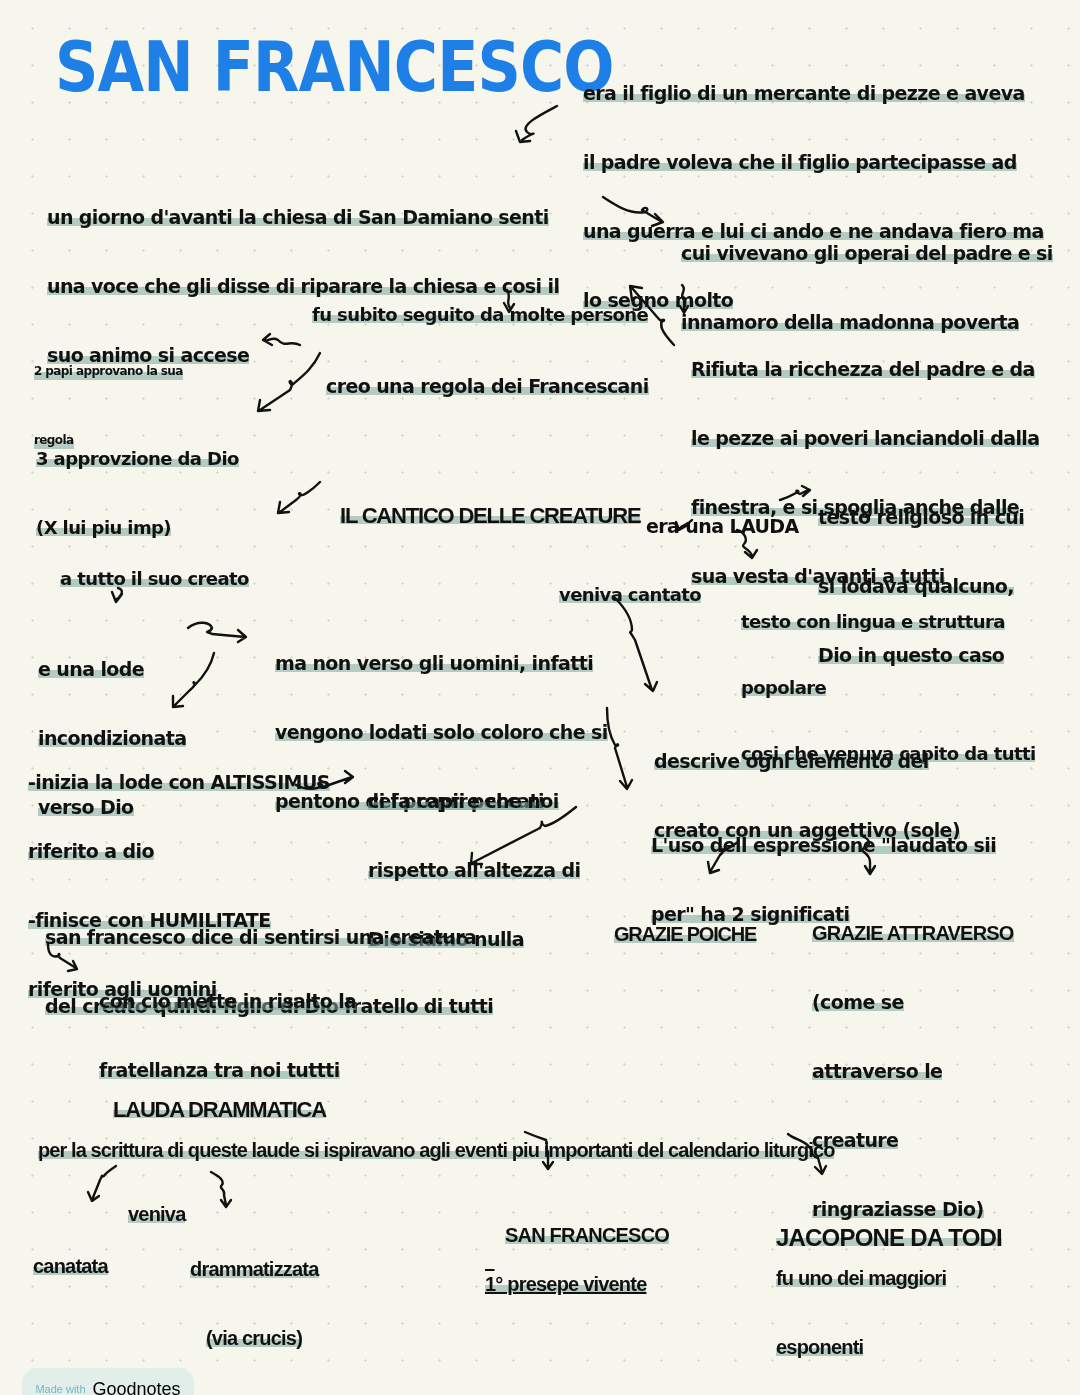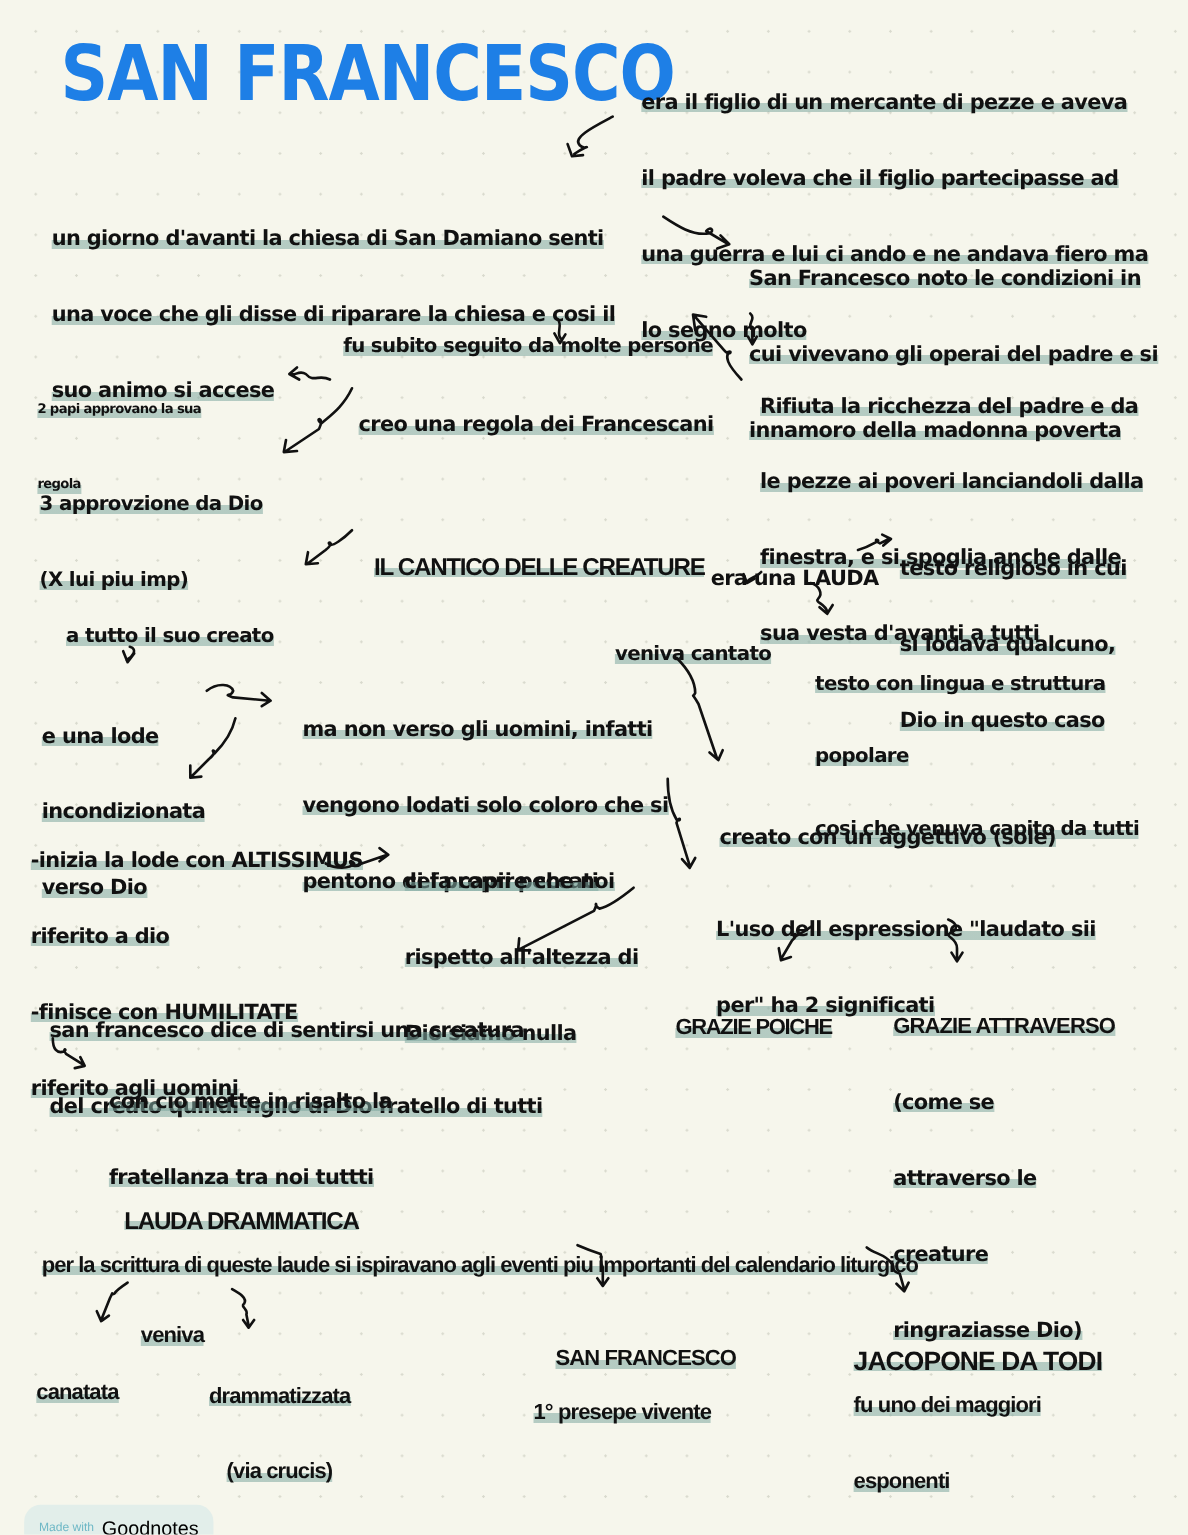--- a/index.html
+++ b/index.html
@@ -58,21 +58,20 @@
   <span class="line">lo segno molto</span>
 </div>
 
 <div class="t" style="left:47px;top:160px;">
   <span class="line">un giorno d'avanti la chiesa di San Damiano senti</span>
   <span class="line">una voce che gli disse di riparare la chiesa e cosi il</span>
   <span class="line">suo animo si accese</span>
 </div>
 
 <div class="t" style="left:681px;top:196px;">
-  <span class="line">San Francesco noto le condizioni in</span>
   <span class="line">cui vivevano gli operai del padre e si</span>
   <span class="line">innamoro della madonna poverta</span>
 </div>
 
 <div class="t" style="left:312px;top:257px;font-size:18px;">
   <span class="line">fu subito seguito da molte persone</span>
 </div>
 
 <div class="t" style="left:326px;top:329px;">
   <span class="line">creo una regola dei Francescani</span>
@@ -142,20 +141,21 @@
   <span class="line">riferito agli uomini</span>
 </div>
 
 <div class="t" style="left:368px;top:744px;">
   <span class="line">ci fa capire che noi</span>
   <span class="line">rispetto all'altezza di</span>
   <span class="line">Dio siamo nulla</span>
 </div>
 
 <div class="t" style="left:654px;top:704px;">
+  <span class="line">descrive ogni elemento del</span>
   <span class="line">creato con un aggettivo (sole)</span>
 </div>
 
 <div class="t" style="left:651px;top:788px;">
   <span class="line">L'uso dell espressione "laudato sii</span>
   <span class="line">per" ha 2 significati</span>
 </div>
 
 <div class="t heading" style="left:614px;top:877px;font-size:20px;">
   <span class="line">GRAZIE POICHE</span>
@@ -197,21 +197,21 @@
 
 <div class="t cond" style="left:190px;top:1212px;font-size:20px;text-align:center;">
   <span class="line">drammatizzata</span>
   <span class="line" style="margin-left:16px;">(via crucis)</span>
 </div>
 
 <div class="t cond" style="left:505px;top:1178px;font-size:20px;">
   <span class="line">SAN FRANCESCO</span>
 </div>
 
-<div class="t cond" style="left:485px;top:1227px;font-size:20px;">
+<div class="t cond" style="left:485px;top:1227px;font-size:20px;text-decoration:underline;">
   <span class="line">1° presepe vivente</span>
 </div>
 
 <div class="t cond" style="left:776px;top:1180px;font-size:24px;">
   <span class="line">JACOPONE DA TODI</span>
 </div>
 
 <div class="t cond" style="left:776px;top:1221px;font-size:20px;">
   <span class="line">fu uno dei maggiori</span>
   <span class="line">esponenti</span>

